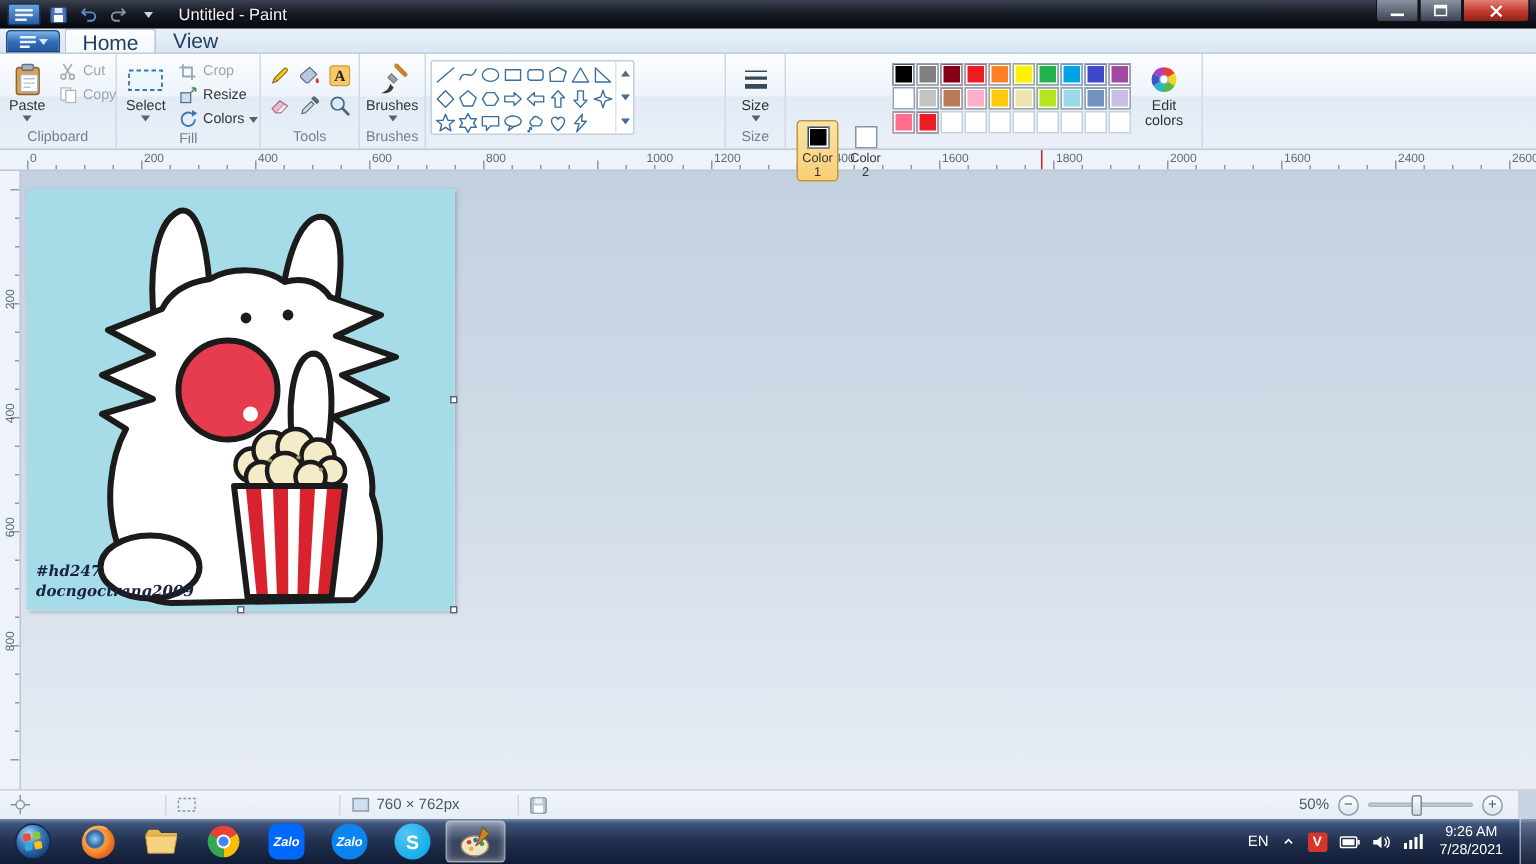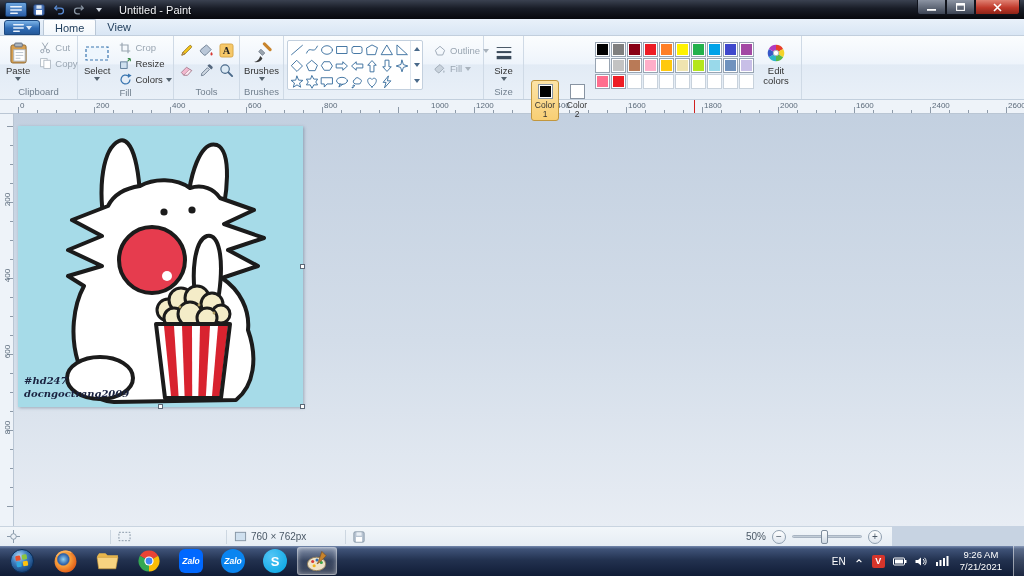--- a/index.html
+++ b/index.html
@@ -20,21 +20,21 @@
   .winbtn.close{width:45px;background:linear-gradient(#e08173,#c0392b 55%,#8e2418);border-bottom-right-radius:3px;}
   .winbtn.min{border-bottom-left-radius:3px;}
 
   
   .tabstrip{position:absolute;top:19px;left:0;width:1024px;height:17px;
     background:linear-gradient(#e9f1fa,#d9e6f4);border-bottom:1px solid #c2cfdd;
     display:flex;align-items:flex-end;z-index:25;}
   .file-btn{width:36px;height:15px;margin:0 3px 0 4px;border-radius:3px 3px 0 0;
     background:linear-gradient(#7db4e8,#2f6cb5 55%,#265a9a);border:1px solid #1d4a82;
     display:flex;align-items:center;justify-content:center;gap:2px;}
-  .tab{padding:0 11px;height:16px;display:flex;align-items:center;font-size:11px;color:#23405e;}
+  .tab{padding:0 11px;height:16px;display:flex;align-items:center;font-size:14px;color:#23405e;}
   .tab.active{background:linear-gradient(#fdfefe,#f2f7fc);border:1px solid #b9c7d6;border-bottom:none;border-radius:2px 2px 0 0;color:#1c3least;}
 
   
   .ribbon{position:absolute;top:36px;left:0;width:1024px;height:64px;
     background:linear-gradient(180deg,#fbfdfe 0%,#eef4fb 44%,#e2ebf5 46%,#e9f0f8 100%);
     border-bottom:1px solid #c2cfdd;display:flex;z-index:20;}
   .rgroup{display:flex;flex-direction:column;border-right:1px solid #cfdae6;}
   .rgroup-body{flex:1;display:flex;align-items:stretch;padding:2px 3px 0;gap:2px;}
   .rgroup-label{height:13px;line-height:12px;text-align:center;font-size:9.5px;color:#72808f;}
   .big-btn{display:flex;flex-direction:column;align-items:center;justify-content:flex-start;padding:2px 3px 0;border-radius:3px;}
@@ -76,21 +76,21 @@
   .vtick.minor{width:3px;}.vtick.major{width:6px;}
   .vlabel{position:absolute;left:0;width:14px;font-size:8px;color:#5c6b7b;text-align:center;transform:rotate(-90deg);}
 
   
   .workspace{position:absolute;top:114px;left:0;width:1024px;height:412px;
     background:linear-gradient(180deg,#c3d0e0 0%,#d3dde9 55%,#e8edf4 100%);}
   .canvas-wrap{position:absolute;left:18px;top:12px;width:285px;height:281px;background:#fff;box-shadow:1px 1px 3px rgba(40,60,90,.35);}
   .handle{position:absolute;width:5px;height:5px;background:#fff;border:1px solid #5a6675;}
 
   
-  .statusbar{position:absolute;top:526px;left:0;width:892px;height:20px;
+  .statusbar{position:absolute;top:526px;left:0;width:1012px;height:20px;
     background:linear-gradient(#f2f6fa,#e6edf4);border-top:1px solid #c9d4e0;
     display:flex;align-items:center;font-size:10px;color:#4a5866;z-index:15;}
   .sb-sec{display:flex;align-items:center;gap:4px;padding:0 7px;height:100%;}
   .sb-sep{width:1px;height:14px;background:#cdd7e1;}
   .sb-spacer{flex:1;}
   .zoom-ctrl{display:flex;align-items:center;gap:6px;padding-right:10px;}
   .zoom-btn{width:14px;height:14px;border-radius:50%;border:1px solid #90a0b0;background:linear-gradient(#fff,#dde5ee);display:flex;align-items:center;justify-content:center;font-size:10px;color:#4a5866;line-height:1;}
   .zoom-track{position:relative;width:70px;height:3px;background:#c2cdd8;border-radius:2px;border:1px solid #a8b4c2;}
   .zoom-thumb{position:absolute;left:28px;top:-6px;width:7px;height:14px;background:linear-gradient(#fdfefe,#cfd9e4);border:1px solid #7e8c9c;border-radius:2px;}
 
@@ -499,41 +499,20 @@
         <div class="shapes-scroll">
           <span class="sarrow">
               <i class="tri-up"></i>
             </span>
           <span class="sarrow">
               <i class="tri-dn"></i>
             </span>
           <span class="sarrow">
               <i class="tri-dn"></i>
             </span>
-        </div>
-      </div>
-      <div class="of-col">
-        <div class="small-btn disabled">
-          <span class="sicon">
-            <svg width="12" height="12" viewBox="0 0 18 18">
-                <polygon points="9,2 16,8 13,15 5,15 2,8" fill="none" stroke="#9aa6b4" stroke-width="1.4"></polygon>
-              </svg>
-          </span>
-            <span>Outline</span>
-          <span class="caret"></span>
-        </div>
-        <div class="small-btn disabled">
-          <span class="sicon">
-            <svg width="12" height="12" viewBox="0 0 16 16">
-                <path d="M8,2 L13,7 L7.5,12.5 a1.8,1.8 0 0 1 -2.6,0 L2,9.6 a1.8,1.8 0 0 1 0,-2.6 Z" fill="#c8d2dc" stroke="#8a96a4" stroke-width="0.9"></path>
-                <path d="M13.4,9.8 c1,1.5 1,2.6 0.3,3 c-0.7,0.4 -1.5,-0.2 -1.5,-1.3 c0,-0.7 0.5,-1.2 1.2,-1.7 Z" fill="#aab6c2"></path>
-              </svg>
-          </span>
-            <span>Fill</span>
-          <span class="caret"></span>
         </div>
       </div>
     </div>
   </div>
 
   <div class="rgroup" style="width:40px">
     <div class="rgroup-body" style="justify-content:center;">
       <div class="big-btn">
         <span class="bicon">
           <svg width="22" height="22" viewBox="0 0 24 24">
@@ -882,17 +861,17 @@
         <path d="M8,3 a3.2,3.2 0 0 1 0,5 M9.5,1.8 a5,5 0 0 1 0,7.4" stroke="#fff" fill="none" stroke-width="1"></path>
       </svg>
     <svg width="13" height="10" viewBox="0 0 13 10">
         <rect x="0" y="6" width="2" height="4" fill="#fff"></rect>
         <rect x="3.5" y="4" width="2" height="6" fill="#fff"></rect>
         <rect x="7" y="2" width="2" height="8" fill="#fff"></rect>
         <rect x="10.5" y="0" width="2" height="10" fill="#fff"></rect>
       </svg>
     <div class="tray-clock">
       <div>9:26 AM</div>
-      <div>7/21/2021</div>
+      <div>7/28/2021</div>
     </div>
     <div class="show-desktop"></div>
   </div>
 </div>
 
 </body></html>

